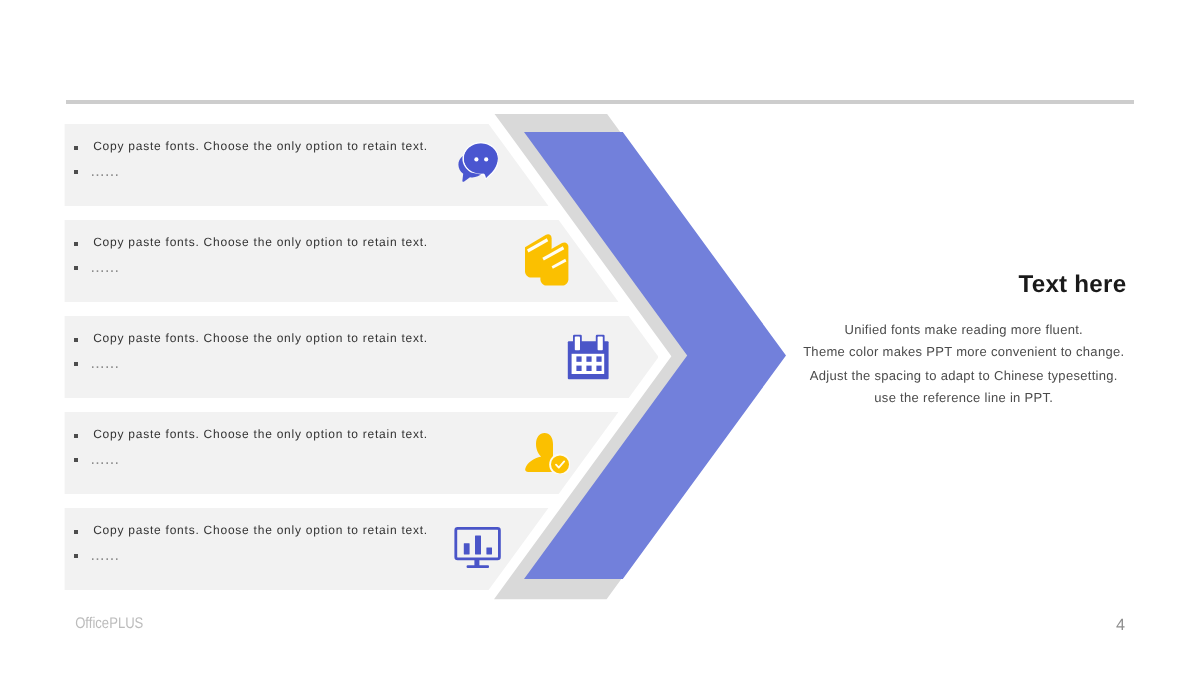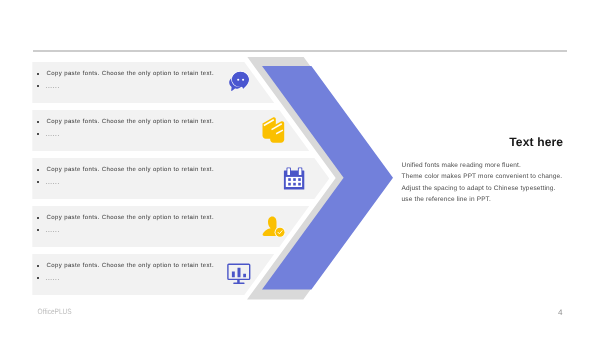--- a/index.html
+++ b/index.html
@@ -16,21 +16,21 @@
   
   .cards{position:absolute;left:32.3px;top:62px;width:297px;height:233px;
      clip-path:polygon(0 0, 212px 0, 297px 116.5px, 212px 233px, 0 233px);}
   .card{position:absolute;left:0;width:297px;height:41px;background:#f2f2f2;}
   .bullet{position:absolute;left:4.8px;width:2.3px;height:2.3px;background:#4d4d4d;}
   .bullet.b1{top:10.7px;}
   .bullet.b2{top:22.8px;}
   .btext{position:absolute;left:14.3px;top:9.2px;font-size:6px;color:#333333;line-height:7px;letter-spacing:0.38px;}
   .dots{position:absolute;left:13px;top:20.2px;font-size:8px;color:#8c8c8c;line-height:7px;letter-spacing:0.16px;}
   .icon{position:absolute;}
-  .rt{position:absolute;text-align:left;}
+  .rt{position:absolute;text-align:center;}
   .rt-title{right:36.8px;top:134.8px;font-size:12.1px;font-weight:bold;color:#1a1a1a;letter-spacing:0.12px;}
   .rt-body{right:37.8px;top:160px;font-size:6.5px;color:#4b4b4b;line-height:11.45px;letter-spacing:0.15px;}
   .footer-brand{position:absolute;left:37.6px;top:308.3px;font-size:6.55px;color:#bcbcbc;transform:scaleY(1.18);transform-origin:left top;}
   .footer-page{position:absolute;left:558px;top:307.6px;font-size:8.1px;color:#8f8f8f;}
 </style>
 </head>
 <body>
 
 <div class="slide">
   <div class="toprule"></div>

